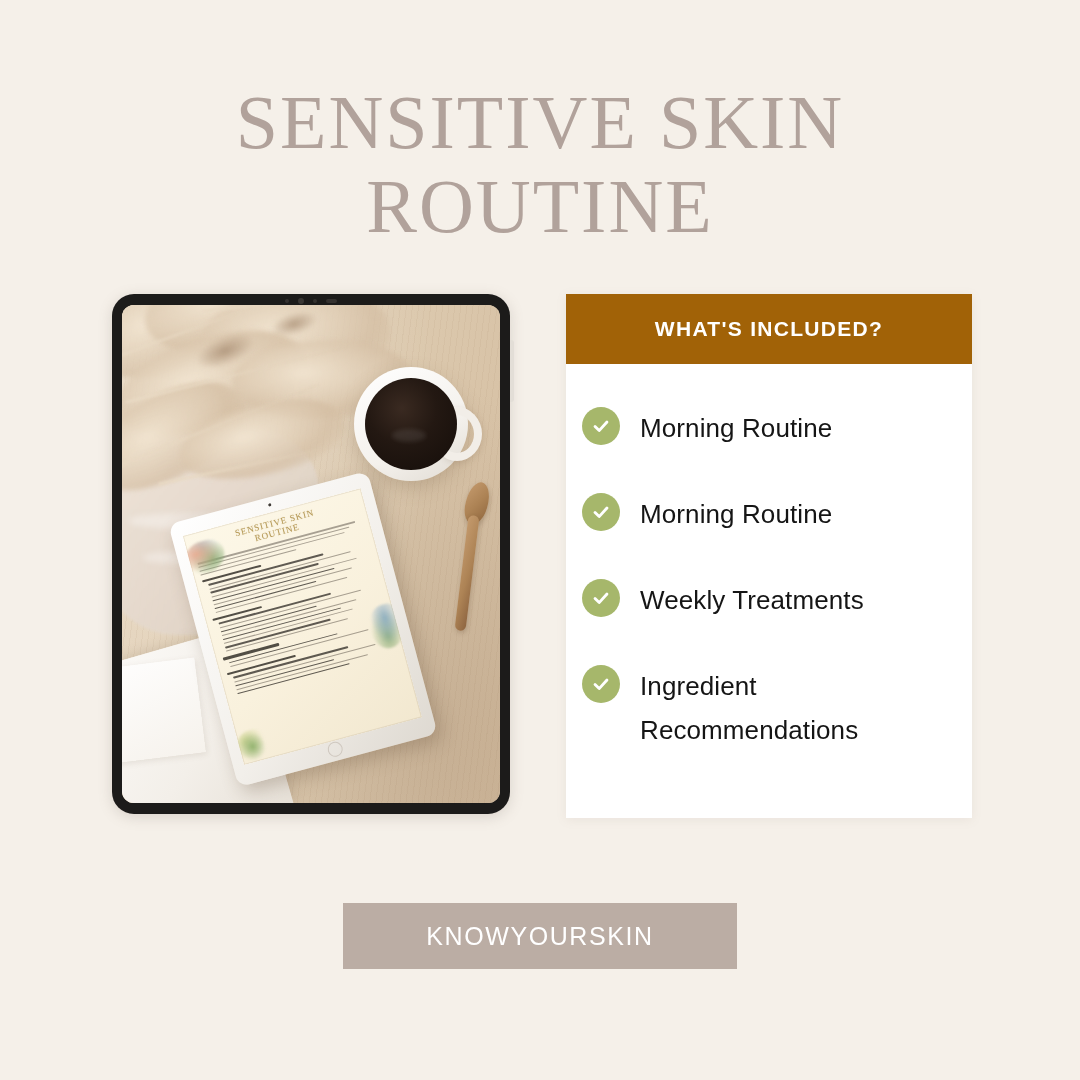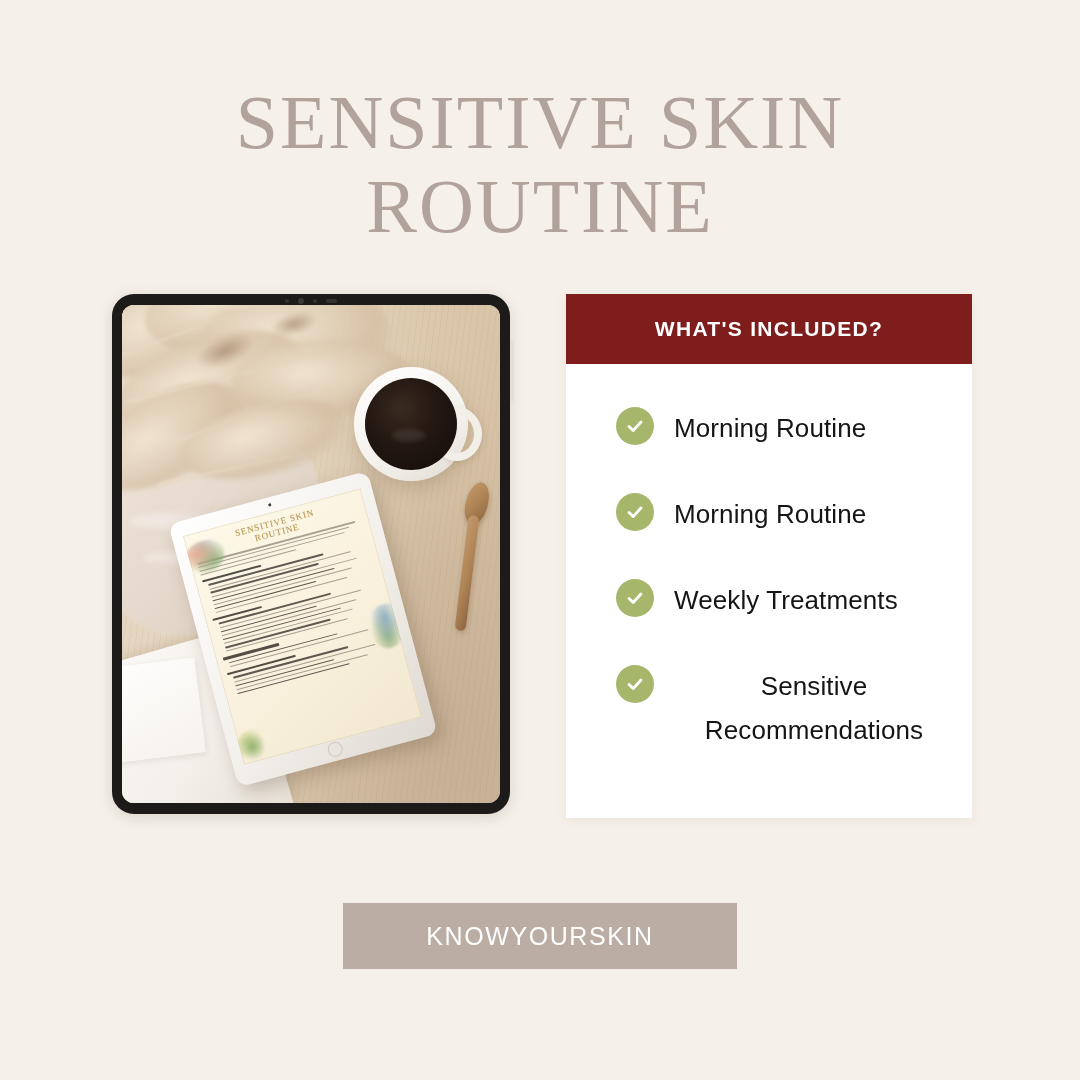--- a/index.html
+++ b/index.html
@@ -313,35 +313,34 @@
     position: absolute;
     left: 566px;
     top: 294px;
     width: 406px;
     height: 524px;
     background: #ffffff;
     box-shadow: 0 2px 10px rgba(150,132,118,0.10);
   }
   .included-header {
     height: 70px;
-    background: #7f1d1d;
+    background: #a16207;
     display: flex;
     align-items: center;
     justify-content: center;
   }
   .included-header-text {
     color: #ffffff;
     font-size: 21px;
     font-weight: bold;
     letter-spacing: 1.3px;
     text-transform: uppercase;
   }
   .included-list {
-    padding: 42px 0 0 50px;
-    text-align: center;
+    padding: 42px 0 0 16px;
   }
   .included-item {
     display: flex;
     align-items: flex-start;
     margin-bottom: 42px;
   }
   .check-circle {
     flex: 0 0 auto;
     width: 38px; height: 38px;
     border-radius: 50%;
@@ -523,21 +522,21 @@
       </span>
       <span class="included-label">Weekly Treatments</span>
     </div>
 
     <div class="included-item">
       <span class="check-circle">
         <svg width="22" height="22" viewBox="0 0 24 24" aria-hidden="true">
           <path d="M5.5 12.6 L10 17 L18.5 7.6" fill="none" stroke="#ffffff" stroke-width="3.1" stroke-linecap="round" stroke-linejoin="round"></path>
         </svg>
       </span>
-      <span class="included-label">Sensitive Recommendations</span>
+      <span class="included-label">Ingredient Recommendations</span>
     </div>
 
   </div>
 </div>
 
 <div class="brand-button">
   <span class="brand-button-text">KnowYourSkin</span>
 </div>
 
 </body></html>

